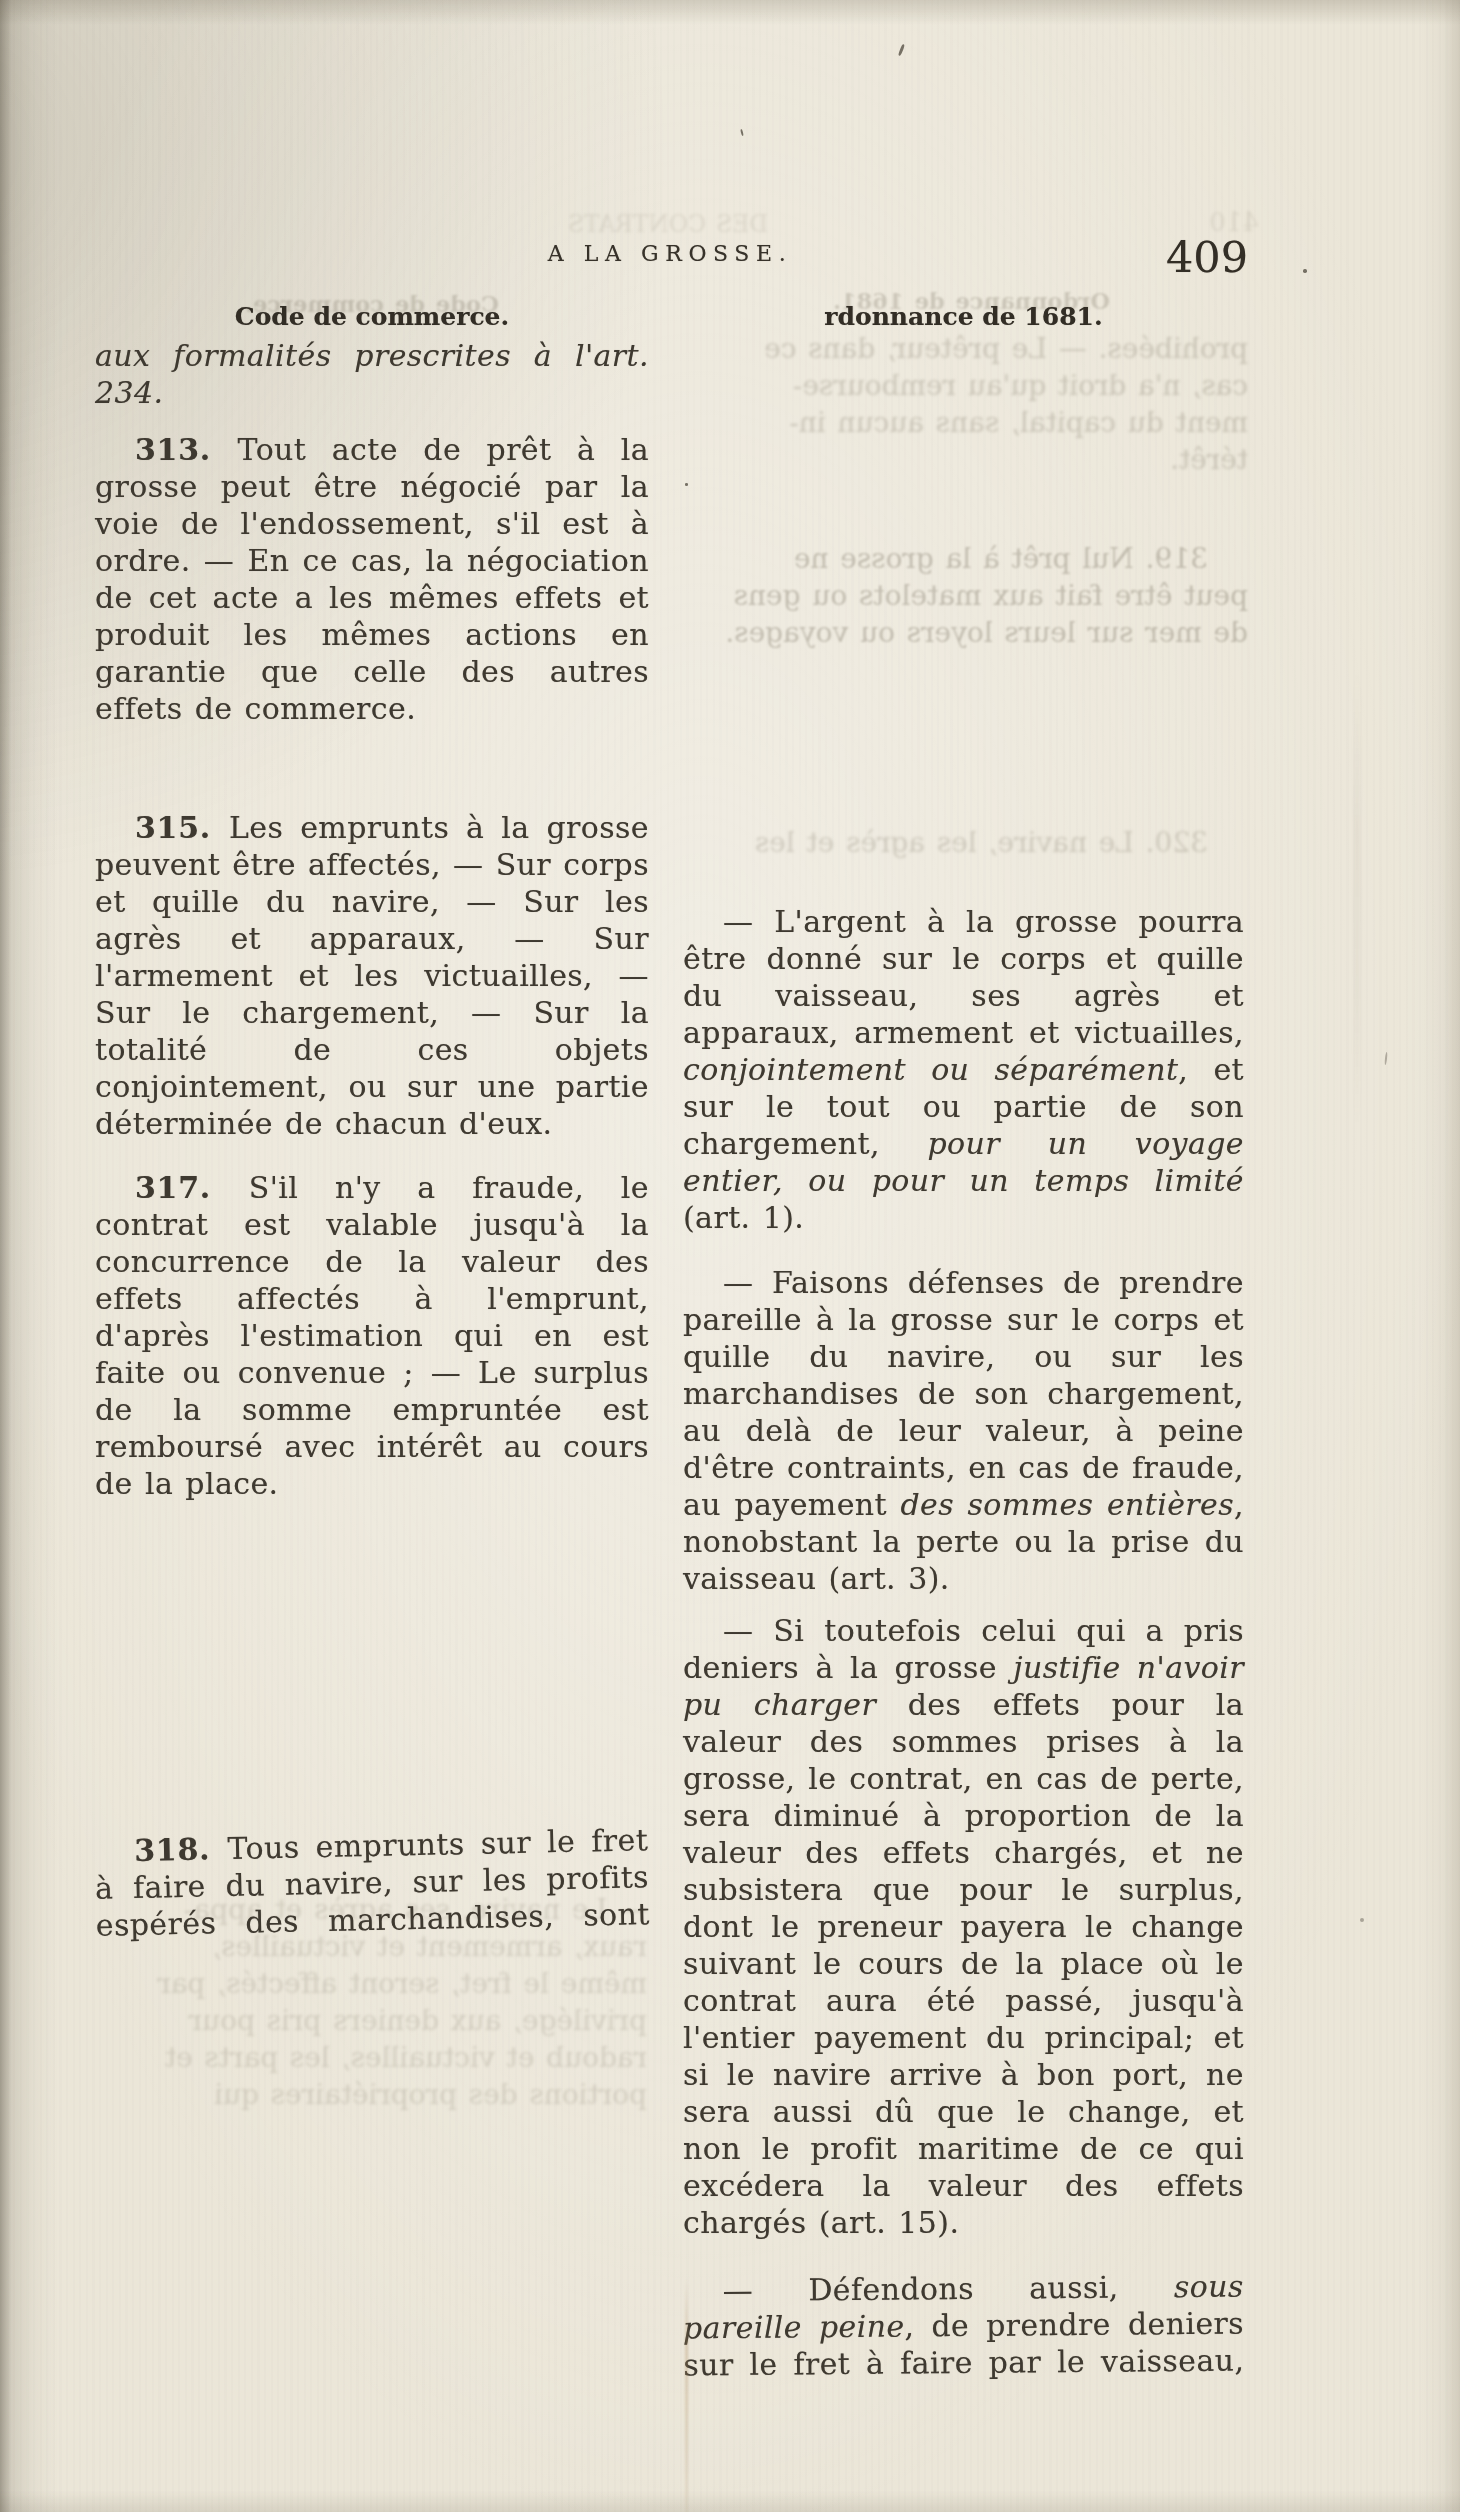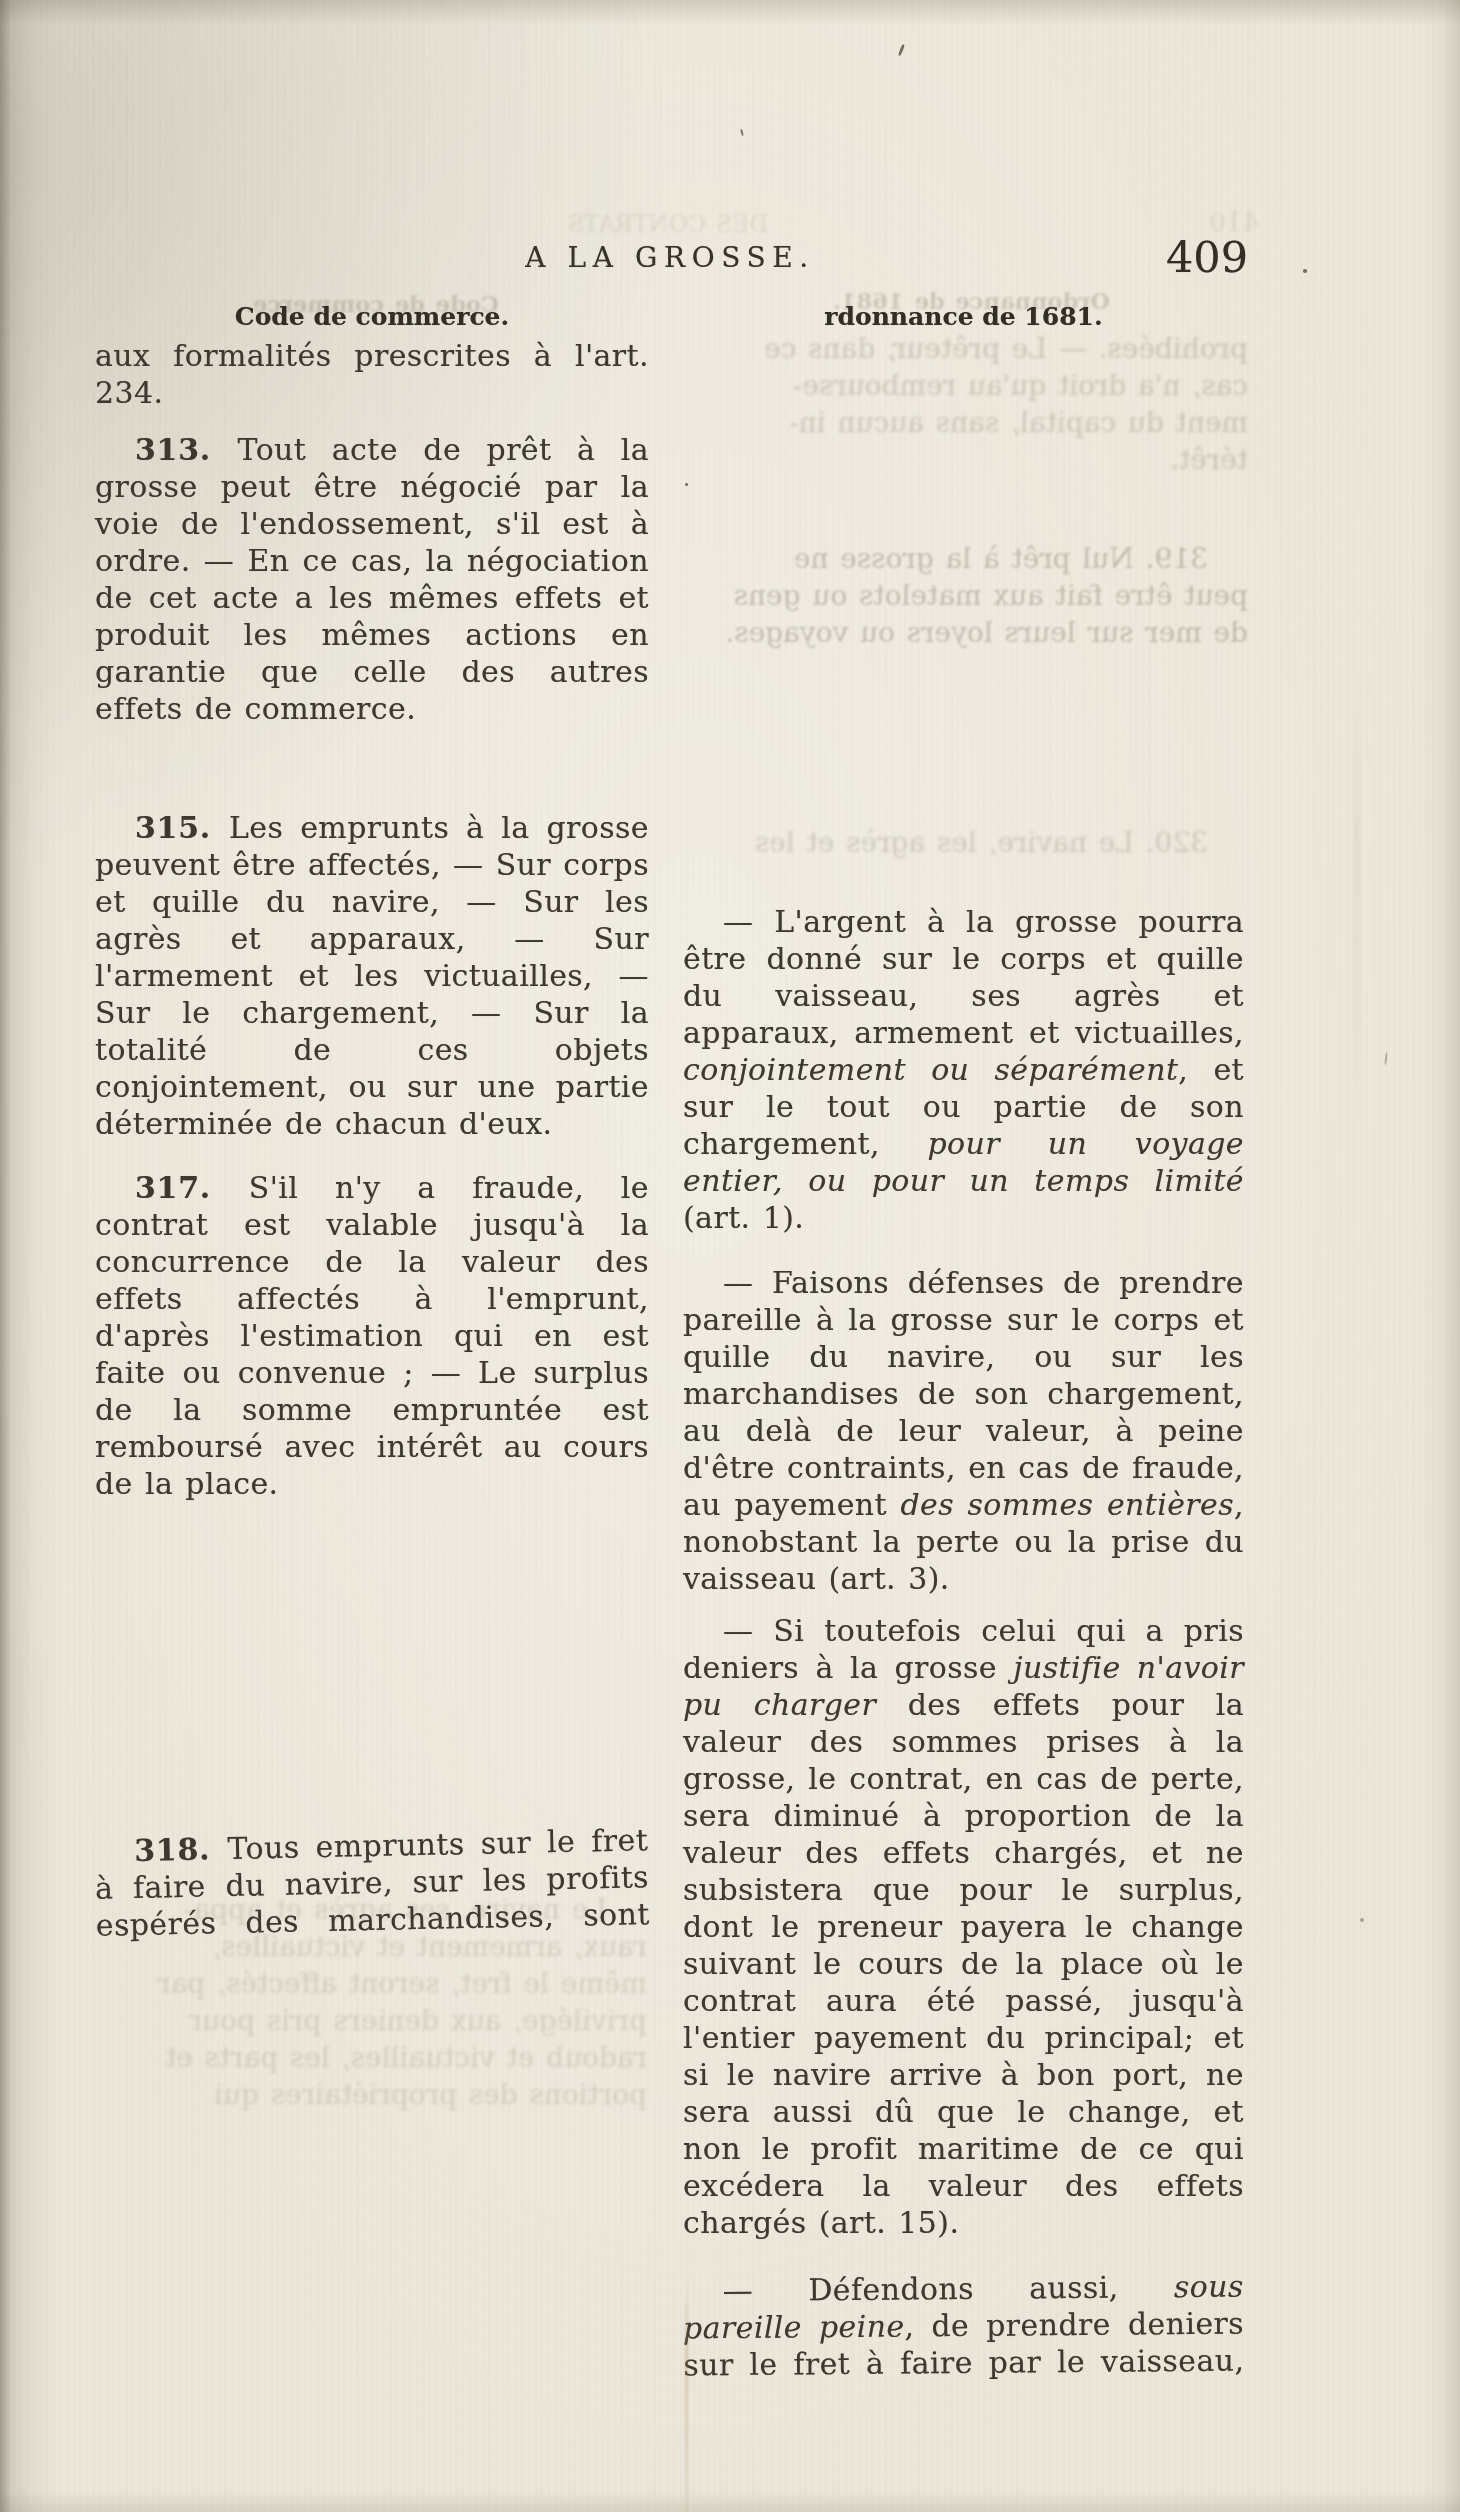--- a/index.html
+++ b/index.html
@@ -13,21 +13,21 @@
       linear-gradient(90deg, rgba(62,55,40,0.42) 0px, rgba(62,55,40,0.14) 11.7px, rgba(62,55,40,0.05) 31px, rgba(0,0,0,0) 58px),
       linear-gradient(270deg, rgba(110,100,80,0.20) 0px, rgba(110,100,80,0.06) 16px, rgba(0,0,0,0) 40px),
       linear-gradient(180deg, rgba(110,102,84,0.25) 0px, rgba(0,0,0,0) 25px),
       linear-gradient(0deg, rgba(110,102,84,0.16) 0px, rgba(0,0,0,0) 22px);
     font-family:"DejaVu Serif","Liberation Serif",serif;
     color:#3e3930;
   }
   .abs{position:absolute;}
   .running-title{
     top:241px;left:95px;width:1150px;text-align:center;
-    font-size:28px;letter-spacing:6.6px;color:#37322a;
+    font-size:22px;letter-spacing:6.6px;color:#37322a;
     text-shadow:0 0 0.7px rgba(55,50,42,0.45);
   }
   .page-number{
     top:232px;left:1087px;width:161px;text-align:right;
     font-size:43px;color:#332e26;text-shadow:0 0 0.7px rgba(55,50,42,0.5);
   }
   .col-header{
     top:302px;font-weight:bold;font-size:25px;color:#322d25;
     text-align:center;text-shadow:0 0 0.7px rgba(50,45,37,0.5);
   }
@@ -36,21 +36,21 @@
   .col{
     top:337px;font-size:30px;line-height:37px;text-align:justify;
     letter-spacing:0.4px;word-spacing:2.2px;
     text-shadow:0 0 0.7px rgba(62,55,45,0.42);
   }
   #col-left{left:95px;width:554px;}
   #col-right{left:683px;width:561px;}
   .para{margin:0;text-indent:40px;}
   .para b{font-weight:bold;letter-spacing:0.7px;}
   .para i{font-style:italic;}
-  #p-234{text-indent:0;}
+  #p-234{text-indent:0;font-style:italic;}
   #p-313{margin-top:20.4px;}
   #p-314{margin-top:19px;}
   #p-315{margin-top:82px;}
   #p-316{margin-top:29px;}
   #p-317{margin-top:27px;}
   #p-318{margin-top:325px;transform:rotate(-1.2deg);text-align-last:justify;}
   #q-1{margin-top:566px;}
   #q-2{margin-top:28px;}
   #q-3{margin-top:14.6px;}
   #q-4{margin-top:29px;transform:rotate(-0.5deg);text-align-last:justify;}

